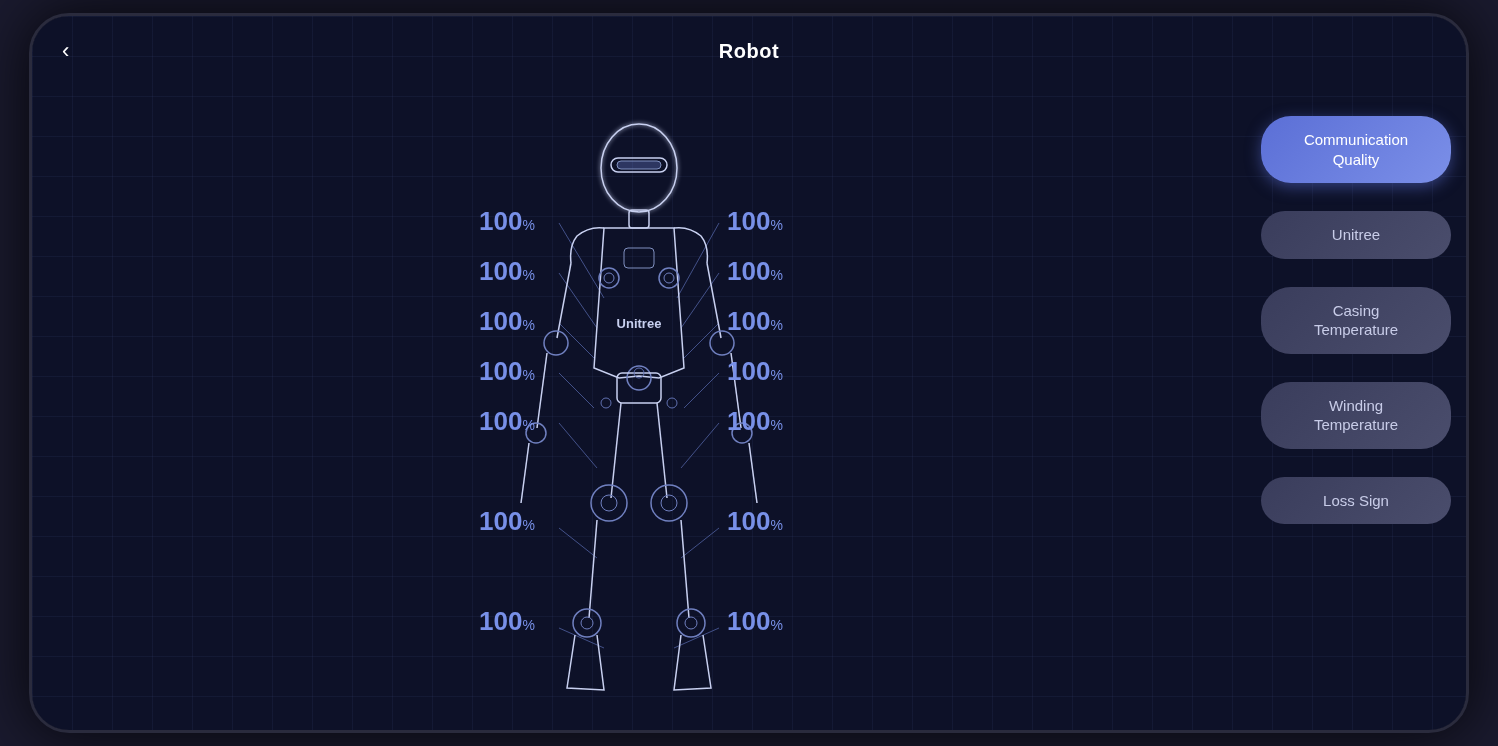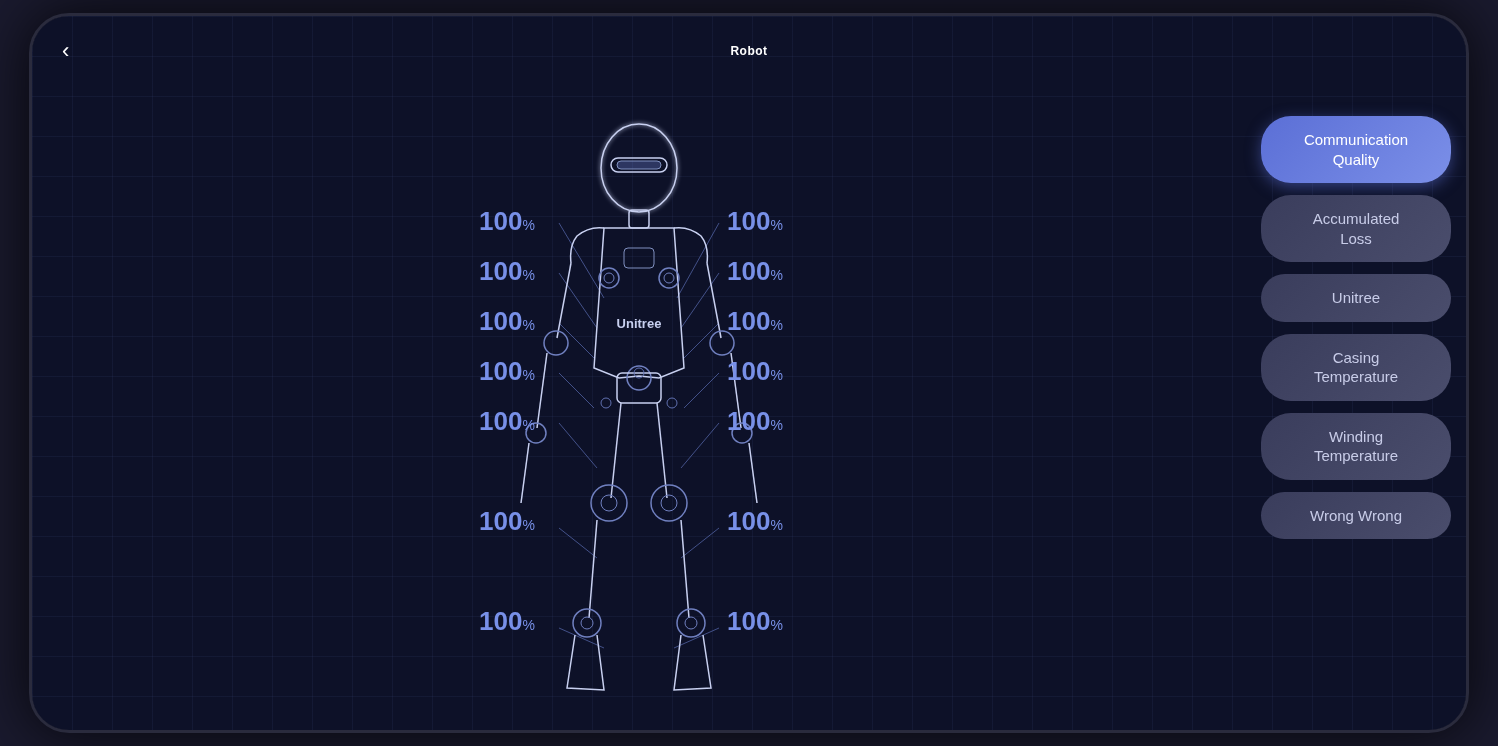--- a/index.html
+++ b/index.html
@@ -57,21 +57,21 @@
       position: absolute;
       left: 30px;
       color: #ffffff;
       font-size: 22px;
       cursor: pointer;
       font-weight: 300;
     }
 
     .page-title {
       color: #ffffff;
-      font-size: 12px;
+      font-size: 20px;
       font-weight: 700;
       letter-spacing: 0.5px;
     }
 
     
     .main-content {
       display: flex;
       height: calc(100% - 70px);
       position: relative;
       z-index: 5;
@@ -85,21 +85,21 @@
       align-items: center;
       justify-content: center;
     }
 
     
     .sidebar {
       width: 220px;
       padding: 20px 15px;
       display: flex;
       flex-direction: column;
-      gap: 12px;
+      gap: 28px;
       justify-content: flex-start;
       padding-top: 30px;
     }
 
     .sidebar-btn {
       border-radius: 30px;
       padding: 14px 10px;
       text-align: center;
       font-size: 15px;
       font-weight: 500;
@@ -259,22 +259,21 @@
 
           <text x="278" y="422" fill="#7890e8" font-size="26" font-weight="700" font-family="sans-serif">100<tspan font-size="14" font-weight="400">%</tspan></text>
 
           <text x="278" y="522" fill="#7890e8" font-size="26" font-weight="700" font-family="sans-serif">100<tspan font-size="14" font-weight="400">%</tspan></text>
 
         </svg>
       </div>
 
       <div class="sidebar">
         <div class="sidebar-btn active">Communication<br>Quality</div>
-        <div class="sidebar-btn inactive">Accumulated<br>Loss</div>
         <div class="sidebar-btn inactive">Unitree</div>
         <div class="sidebar-btn inactive">Casing<br>Temperature</div>
         <div class="sidebar-btn inactive">Winding<br>Temperature</div>
-        <div class="sidebar-btn inactive">Wrong Wrong</div>
+        <div class="sidebar-btn inactive">Loss Sign</div>
       </div>
 
     </div>
   </div>
 </div>
 
 </body></html>

